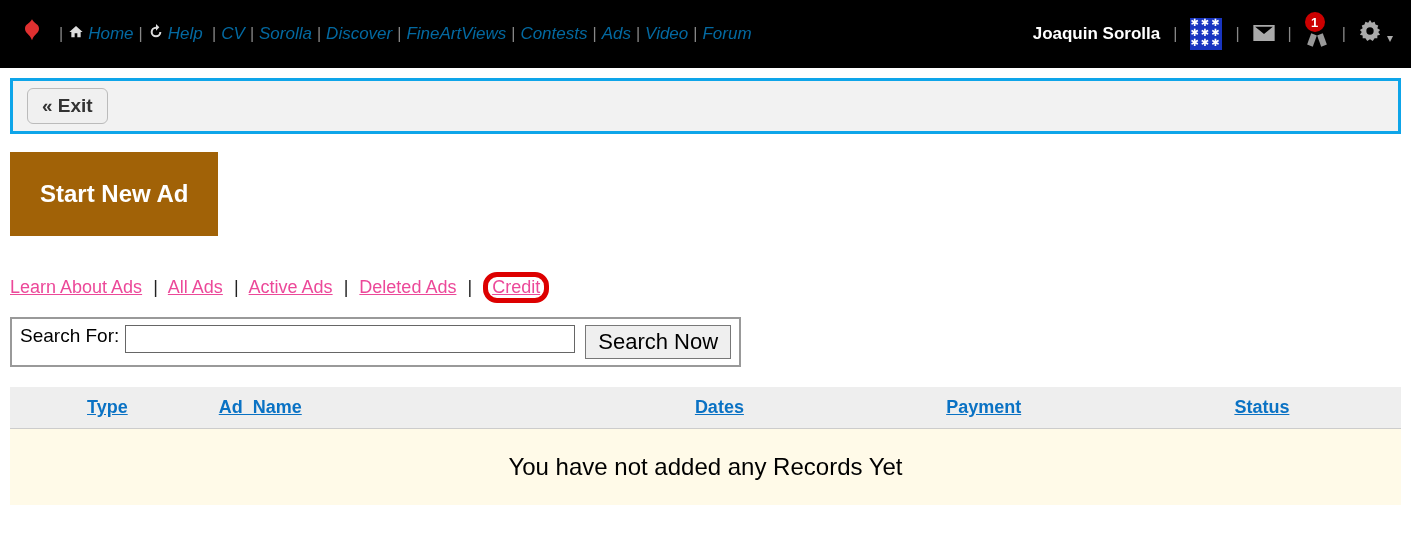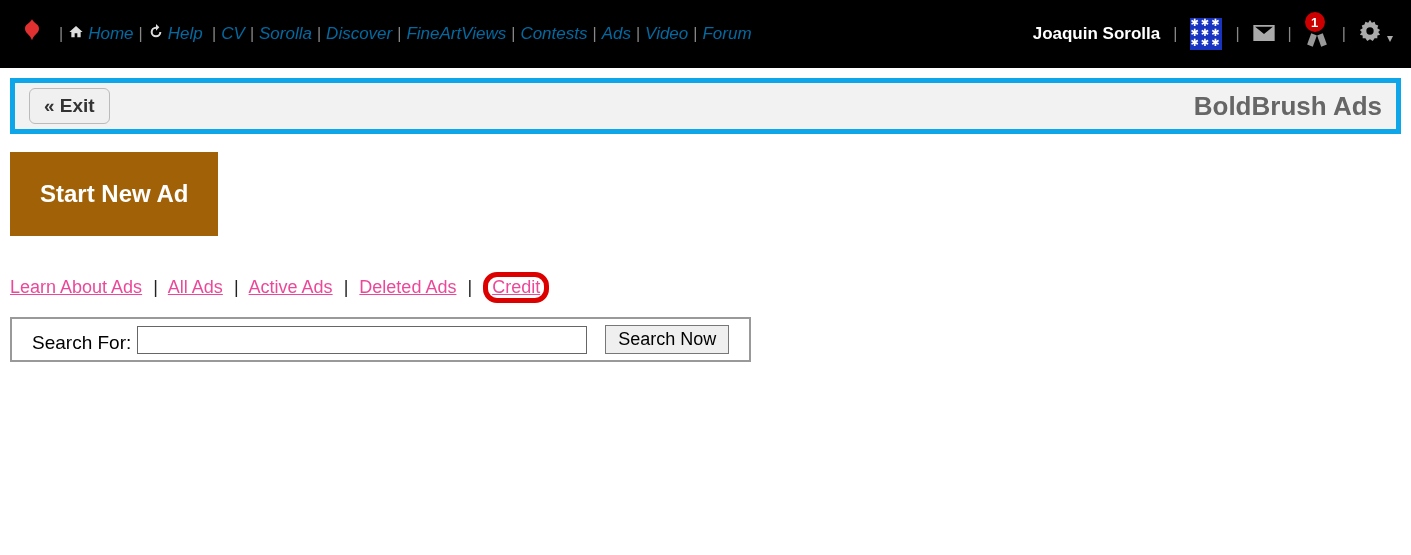--- a/index.html
+++ b/index.html
@@ -64,21 +64,21 @@
   }
   .ribbon-base { display: inline-block; width: 24px; height: 28px; position: relative; }
   .ribbon-tail1, .ribbon-tail2 {
     position: absolute; bottom: 0; width: 6px; height: 12px; background: #999;
   }
   .ribbon-tail1 { left: 4px; transform: rotate(20deg); }
   .ribbon-tail2 { right: 4px; transform: rotate(-20deg); }
 
   .pagebar {
     background: #f2f2f2;
-    border: 5px solid #0ea5e9;
+    border: 3px solid #0ea5e9;
     margin: 10px 10px 0 10px;
     height: 56px;
     display: flex;
     align-items: center;
     padding: 0 14px;
     justify-content: space-between;
   }
   .exit-btn {
     border: 1px solid #bbb;
     border-radius: 6px;
@@ -121,35 +121,35 @@
   .highlight-ring {
     border: 5px solid #d00;
     border-radius: 14px;
     padding: 0 4px;
     display: inline-block;
   }
 
   .search-bar {
     border: 2px solid #999;
     display: inline-flex;
-    align-items: flex-end;
-    padding: 6px 20px;
+    align-items: flex-start;
+    padding: 6px 8px;
     margin-bottom: 20px;
   }
   .search-label { font-size: 19px; margin-right: 6px; }
   .search-input {
     width: 450px;
     height: 28px;
     font-size: 18px;
     border: 1px solid #666;
     padding: 2px 4px;
   }
   .search-btn {
-    margin-left: 18px;
-    font-size: 18px;
+    margin-left: 10px;
+    font-size: 22px;
     padding: 3px 12px;
     border: 1px solid #777;
     background: #efefef;
     cursor: pointer;
   }
 
   .table { width: 100%; border-collapse: collapse; }
   .table thead td {
     background: #eee;
     padding: 10px 14px;
@@ -230,21 +230,20 @@
       <svg width="22" height="22" viewBox="0 0 24 24">
           <path fill="#aaa" d="M12 8 A4 4 0 1 0 12 16 A4 4 0 1 0 12 8 M12 0 L14 3 L17 2 L18 5 L21 6 L20 9 L23 11 L21 13 L23 16 L20 17 L20 20 L17 20 L15 23 L12 21 L9 23 L7 20 L4 20 L4 17 L1 16 L3 13 L1 11 L4 9 L3 6 L6 5 L7 2 L10 3 Z" fill-rule="evenodd"></path>
         </svg>
       <span style="font-size:12px;color:#aaa;">▾</span>
     </span>
   </div>
 </div>
 
 <div class="pagebar">
   <button class="exit-btn">« Exit</button>
-  <span class="page-title">BoldBrush Ads</span>
 </div>
 
 <div class="content">
 
   <button class="start-btn">Start New Ad</button>
 
   <div class="link-row">
     <a>Learn About Ads</a>
     <span class="pipe">|</span>
     <a>All Ads</a>
@@ -257,14 +256,33 @@
       <a>Credit</a>
     </span>
   </div>
 
   <div class="search-bar">
     <span class="search-label">Search For:</span>
     <input class="search-input" type="text" value="" style="">
     <button class="search-btn">Search Now</button>
   </div>
 
+  <table class="table">
+    <thead>
+      <tr>
+        <td style="width:14%;text-align:center;"><a>Type</a></td>
+        <td style="width:28%;"><a>Ad_Name</a></td>
+        <td style="width:18%;text-align:center;"><a>Dates</a></td>
+        <td style="width:20%;text-align:center;"><a>Payment</a></td>
+        <td style="width:20%;text-align:center;"><a>Status</a></td>
+      </tr>
+    </thead>
+    <tbody>
+      <tr class="divider-row">
+          <td colspan="5"></td>
+        </tr>
+      <tr class="empty-row">
+        <td colspan="5">You have not added any Records Yet</td>
+      </tr>
+    </tbody>
+  </table>
 
 </div>
 
 </body></html>

